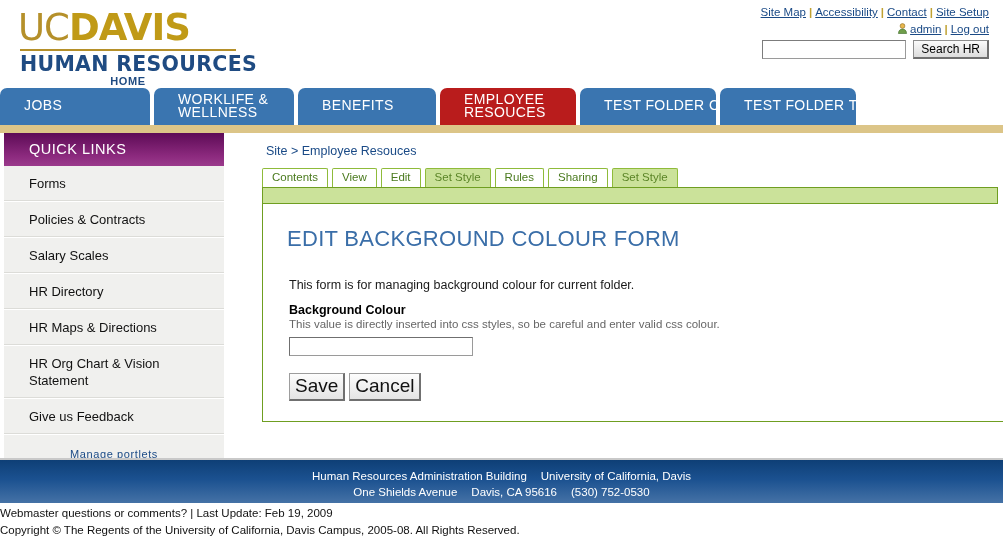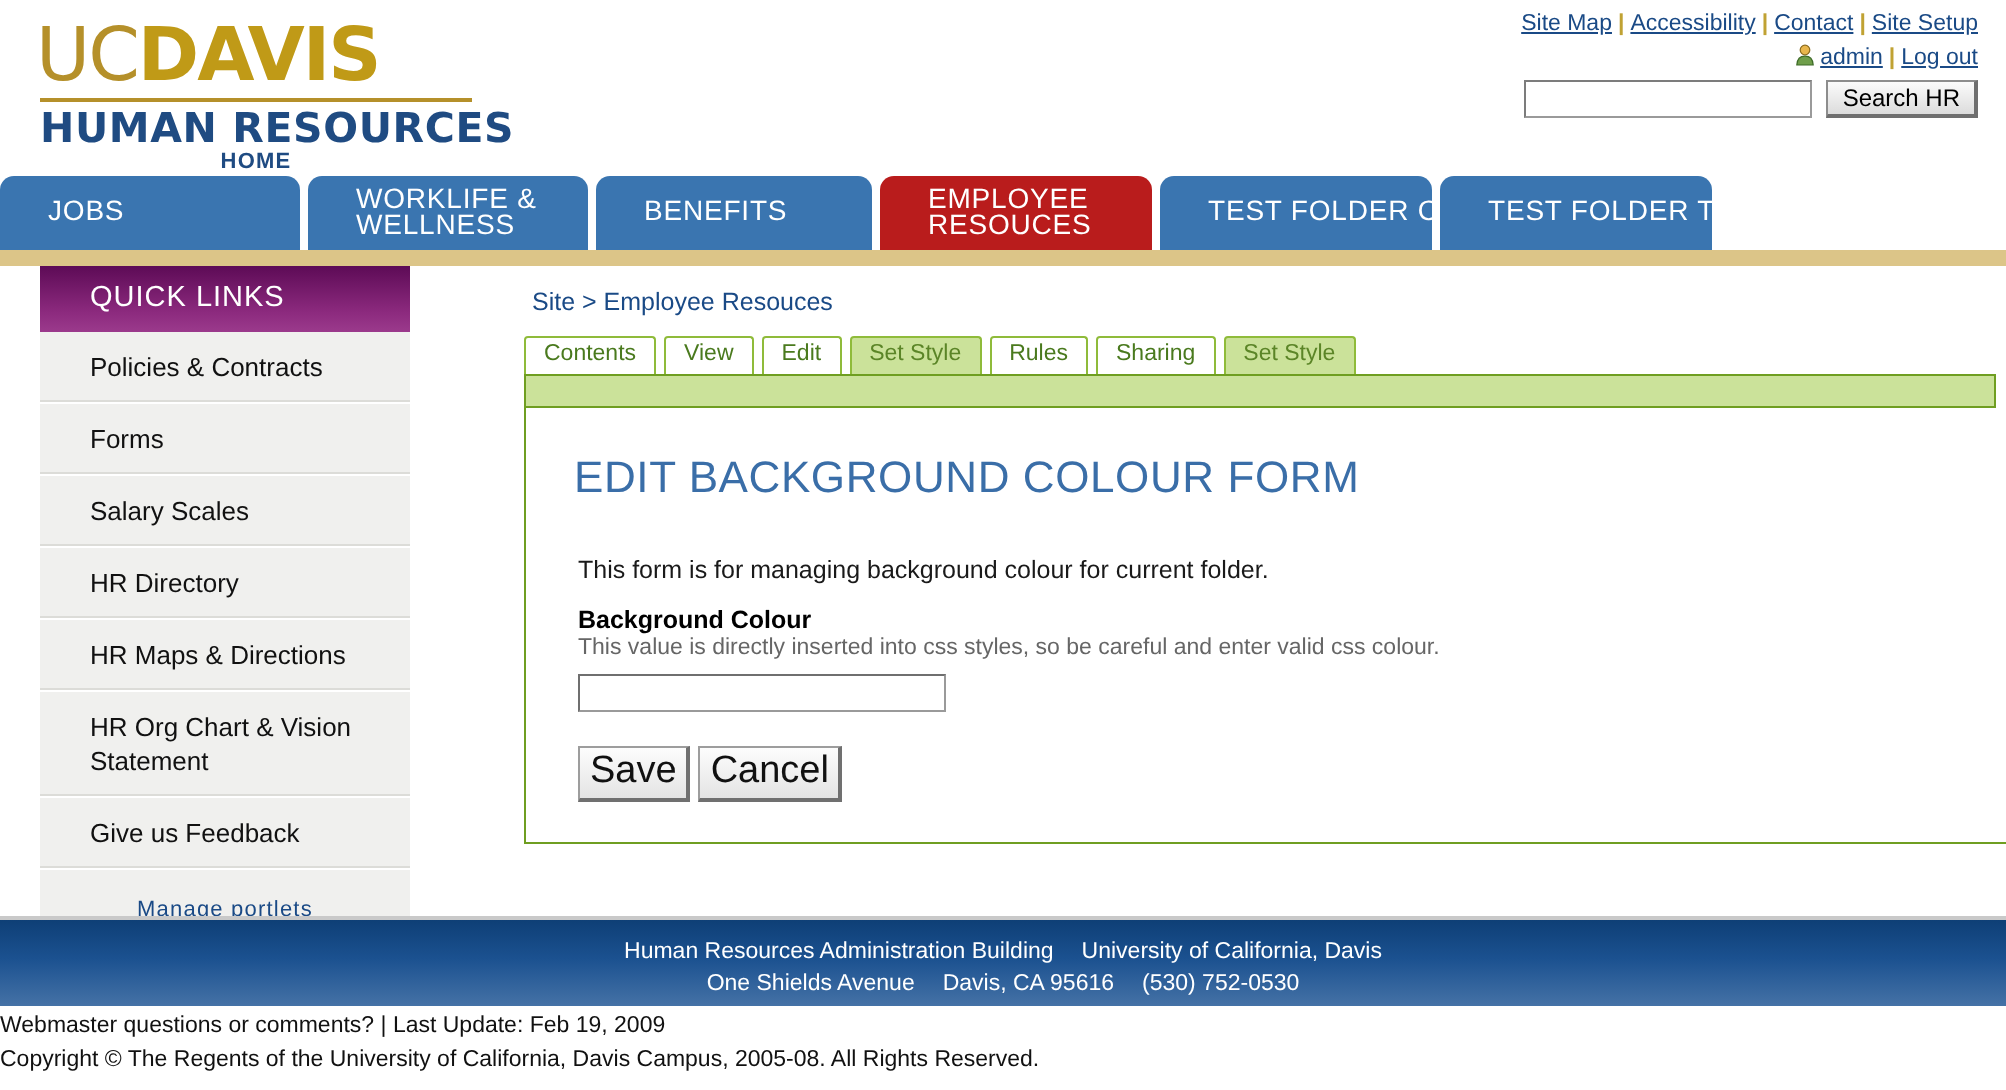--- a/index.html
+++ b/index.html
@@ -182,23 +182,23 @@
     position: absolute;
     left: 0;
     top: 133px;
     width: 1003px;
     height: 325px;
   }
 
   
   .sidebar {
     position: absolute;
-    left: 20px;
+    left: 4px;
     top: 0;
-    width: 185px;
+    width: 220px;
     background: #f0f0ee;
     border-bottom: 7px solid #0369a1;
   }
   .sidebar-title {
     height: 33px;
     line-height: 33px;
     padding-left: 25px;
     color: #ffffff;
     font-size: 14.5px;
     letter-spacing: 0.5px;
@@ -398,22 +398,22 @@
   </div>
 
 </div>
 
 <div class="gold-bar"></div>
 
 <div class="body-wrap">
 
   <div class="sidebar">
     <div class="sidebar-title">QUICK LINKS</div>
+    <div class="sidebar-item">Forms</div>
     <div class="sidebar-item">Policies &amp; Contracts</div>
-    <div class="sidebar-item">Forms</div>
     <div class="sidebar-item">Salary Scales</div>
     <div class="sidebar-item">HR Directory</div>
     <div class="sidebar-item">HR Maps &amp; Directions</div>
     <div class="sidebar-item">HR Org Chart &amp; Vision Statement</div>
     <div class="sidebar-item">Give us Feedback</div>
     <div class="sidebar-footer">
       <a href="#">Manage portlets</a>
     </div>
   </div>
 

